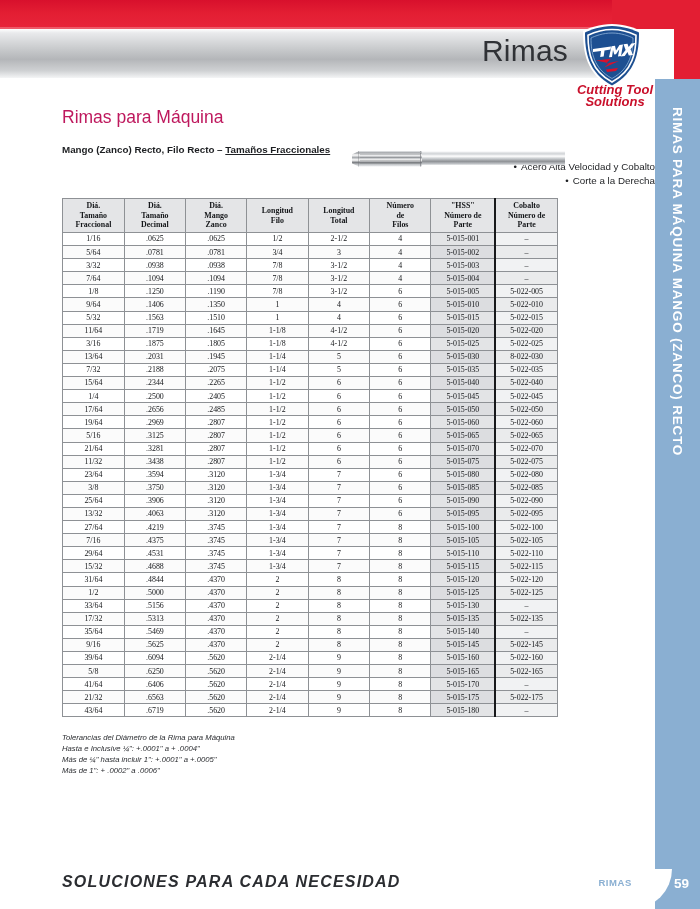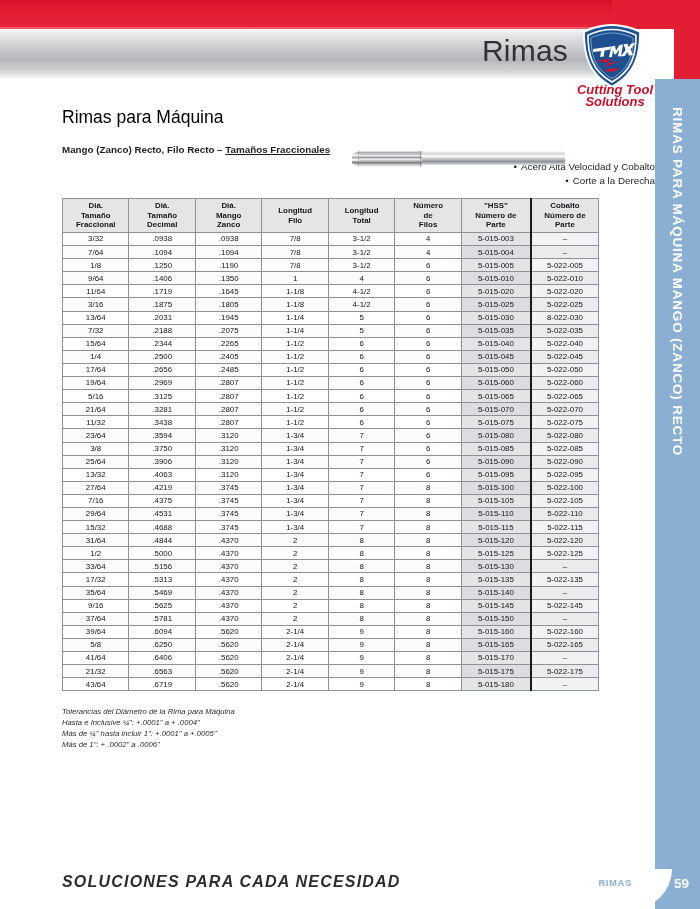--- a/index.html
+++ b/index.html
@@ -114,21 +114,21 @@
     letter-spacing: 0.8px;
     white-space: nowrap;
   }
 
   
   .content { position: absolute; left: 0; top: 78px; width: 655px; }
 
   .h1 {
     margin: 29px 0 0 62px;
     font-size: 17.5px;
-    color: #000000;
+    color: #be185d;
     font-weight: 400;
   }
   .subhead {
     margin: 16px 16px 0 62px;
     font-size: 9.8px;
     font-weight: bold;
     color: #1d1f22;
   }
   .subhead .u { text-decoration: underline; }
   .bullets { margin: 5px 0 0 62px; text-align: right; }
@@ -142,21 +142,21 @@
 
   
   .product {
     position: absolute;
     left: 350px; top: 68px;
     width: 215px; height: 26px;
   }
 
   
   .tbl-wrap { margin: 11px 0 0 62px; width: 508px; }
-  table { border-collapse: collapse; width: 537px; }
+  table { border-collapse: collapse; width: 496px; font-family: Liberation Serif, serif; }
   th, td {
     border: 0.7px solid #8e9195;
     font-size: 7.9px;
     color: #141619;
     text-align: center;
     padding: 0;
     height: 13.1px;
     line-height: 9.2px;
   }
   thead th {
@@ -369,20 +369,40 @@
             </th>
           <th>
               <div>Cobalto</div>
               <div>Número de</div>
               <div>Parte</div>
             </th>
         </tr>
       </thead>
       <tbody id="tbody">
           <tr>
+            <td>1/16</td>
+            <td>.0625</td>
+            <td>.0625</td>
+            <td>1/2</td>
+            <td>2-1/2</td>
+            <td>4</td>
+            <td class="hss">5-015-001</td>
+            <td class="cob">–</td>
+          </tr>
+          <tr>
+            <td>5/64</td>
+            <td>.0781</td>
+            <td>.0781</td>
+            <td>3/4</td>
+            <td>3</td>
+            <td>4</td>
+            <td class="hss">5-015-002</td>
+            <td class="cob">–</td>
+          </tr>
+          <tr>
             <td>3/32</td>
             <td>.0938</td>
             <td>.0938</td>
             <td>7/8</td>
             <td>3-1/2</td>
             <td>4</td>
             <td class="hss">5-015-003</td>
             <td class="cob">–</td>
           </tr>
           <tr>
@@ -409,20 +429,30 @@
             <td>9/64</td>
             <td>.1406</td>
             <td>.1350</td>
             <td>1</td>
             <td>4</td>
             <td>6</td>
             <td class="hss">5-015-010</td>
             <td class="cob">5-022-010</td>
           </tr>
           <tr>
+            <td>5/32</td>
+            <td>.1563</td>
+            <td>.1510</td>
+            <td>1</td>
+            <td>4</td>
+            <td>6</td>
+            <td class="hss">5-015-015</td>
+            <td class="cob">5-022-015</td>
+          </tr>
+          <tr>
             <td>11/64</td>
             <td>.1719</td>
             <td>.1645</td>
             <td>1-1/8</td>
             <td>4-1/2</td>
             <td>6</td>
             <td class="hss">5-015-020</td>
             <td class="cob">5-022-020</td>
           </tr>
           <tr>
@@ -657,30 +687,20 @@
           </tr>
           <tr>
             <td>9/16</td>
             <td>.5625</td>
             <td>.4370</td>
             <td>2</td>
             <td>8</td>
             <td>8</td>
             <td class="hss">5-015-145</td>
             <td class="cob">5-022-145</td>
-          </tr>
-          <tr>
-            <td>37/64</td>
-            <td>.5781</td>
-            <td>.4370</td>
-            <td>2</td>
-            <td>8</td>
-            <td>8</td>
-            <td class="hss">5-015-150</td>
-            <td class="cob">–</td>
           </tr>
           <tr>
             <td>39/64</td>
             <td>.6094</td>
             <td>.5620</td>
             <td>2-1/4</td>
             <td>9</td>
             <td>8</td>
             <td class="hss">5-015-160</td>
             <td class="cob">5-022-160</td>

